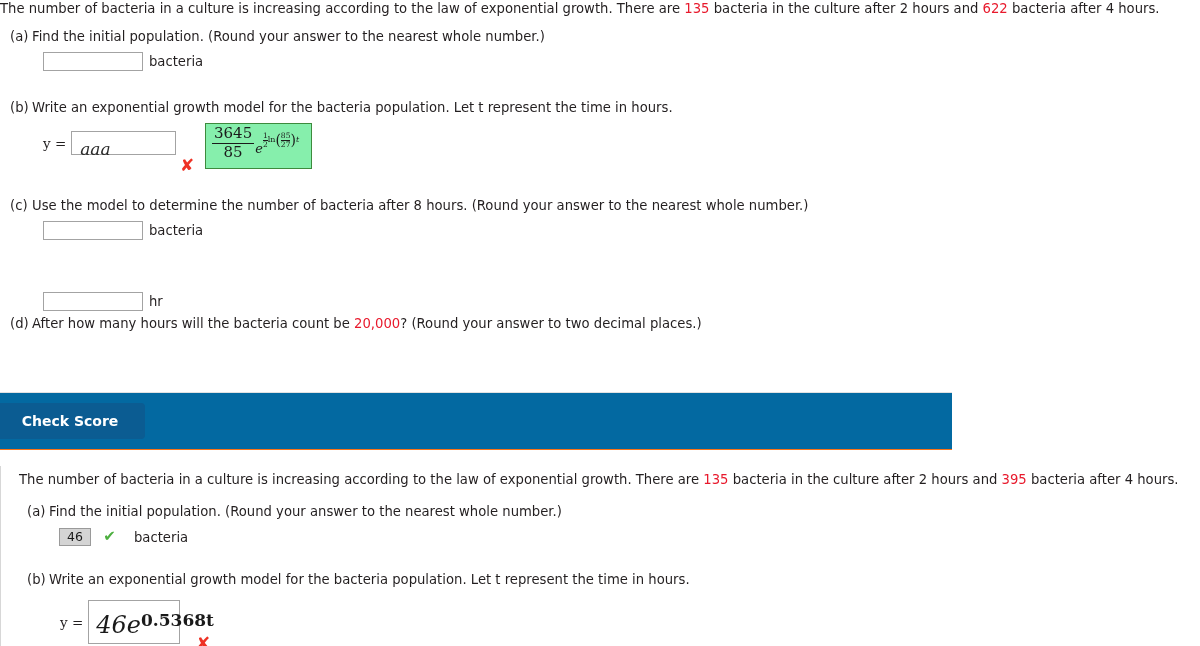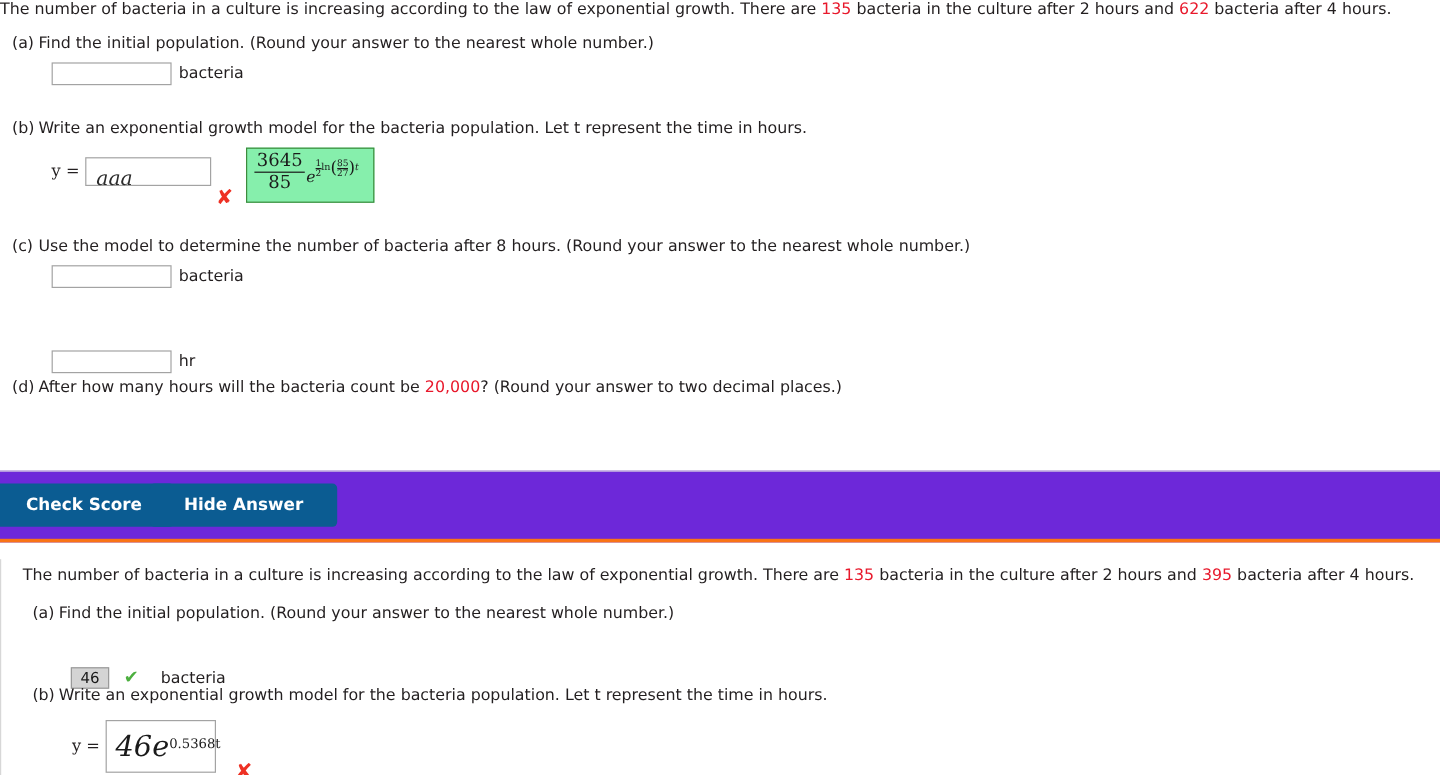--- a/index.html
+++ b/index.html
@@ -158,25 +158,25 @@
     vertical-align: middle;
     position: relative;
     top: 0px;
   }
 
   
   #button-bar {
     position: absolute;
     left: 0;
     top: 392px;
-    width: 1200px;
+    width: 952px;
     height: 56px;
-    background: #6d28d9;
+    background: #0369a1;
     border-top: 1px solid #e2e2e2;
-    border-bottom: 3px solid #f97316;
+    border-bottom: 1px solid #f97316;
   }
   .action-btn {
     position: absolute;
     top: 10px;
     height: 36px;
     background: #0b5c92;
     color: #ffffff;
     border: none;
     border-radius: 4px;
     font-family: "DejaVu Sans", "Liberation Sans", sans-serif;
@@ -231,24 +231,25 @@
     vertical-align: middle;
     box-sizing: border-box;
     padding: 0 7px;
     font-family: "DejaVu Serif", "Liberation Serif", serif;
     color: #1a1a1a;
     white-space: nowrap;
     line-height: 42px;
   }
   #b2-box .base { font-size: 24px; }
   #b2-box .sup {
-    font-size: 11px;
+    font-size: 17px;
     vertical-align: super;
     position: relative;
     top: -2px;
+    font-weight: bold;
   }
   #b2-x {
     position: absolute;
     left: 136px;
     top: 35px;
   }
 </style>
 </head>
 <body>
 
@@ -292,33 +293,32 @@
   <div class="part" style="left:10px; top:269px;margin-top:47px;">
     <span class="part-label">(d)</span><span>After how many hours will the bacteria count be </span><span class="red">20,000</span><span>? (Round your answer to two decimal places.)</span>
   </div>
   <div class="answer-row" style="left:43px; top:292px;">
     <span class="answer-input"></span><span class="unit-label">hr</span>
   </div>
 </div>
 
 <div id="button-bar">
   <div class="action-btn" id="check-score-button">Check Score</div>
-  <div class="action-btn" id="hide-answer-button">Hide Answer</div>
 </div>
 
 <div id="problem-two">
 
   <div class="stem" id="stem-two">
     <span>The number of bacteria in a culture is increasing according to the law of exponential growth. There are </span><span class="red">135</span><span> bacteria in the culture after 2 hours and </span><span class="red">395</span><span> bacteria after 4 hours.</span>
   </div>
 
   <div class="part" style="left:26px; top:38px;">
     <span class="part-label">(a)</span><span class="part-prompt">Find the initial population. (Round your answer to the nearest whole number.)</span>
   </div>
-  <div class="answer-row" style="left:58px; top:62px;margin-top:28px;">
+  <div class="answer-row" style="left:58px; top:62px;">
     <span class="graded-value">46</span>
     <span class="greenchk" style="margin-left:8px;">✔</span>
     <span class="unit-label" style="margin-left:14px;">bacteria</span>
   </div>
 
   <div class="part" style="left:26px; top:106px;">
     <span class="part-label">(b)</span><span class="part-prompt">Write an exponential growth model for the bacteria population. Let t represent the time in hours.</span>
   </div>
 
   <div class="answer-row" id="b2-row" style="left:59px; top:134px;">

